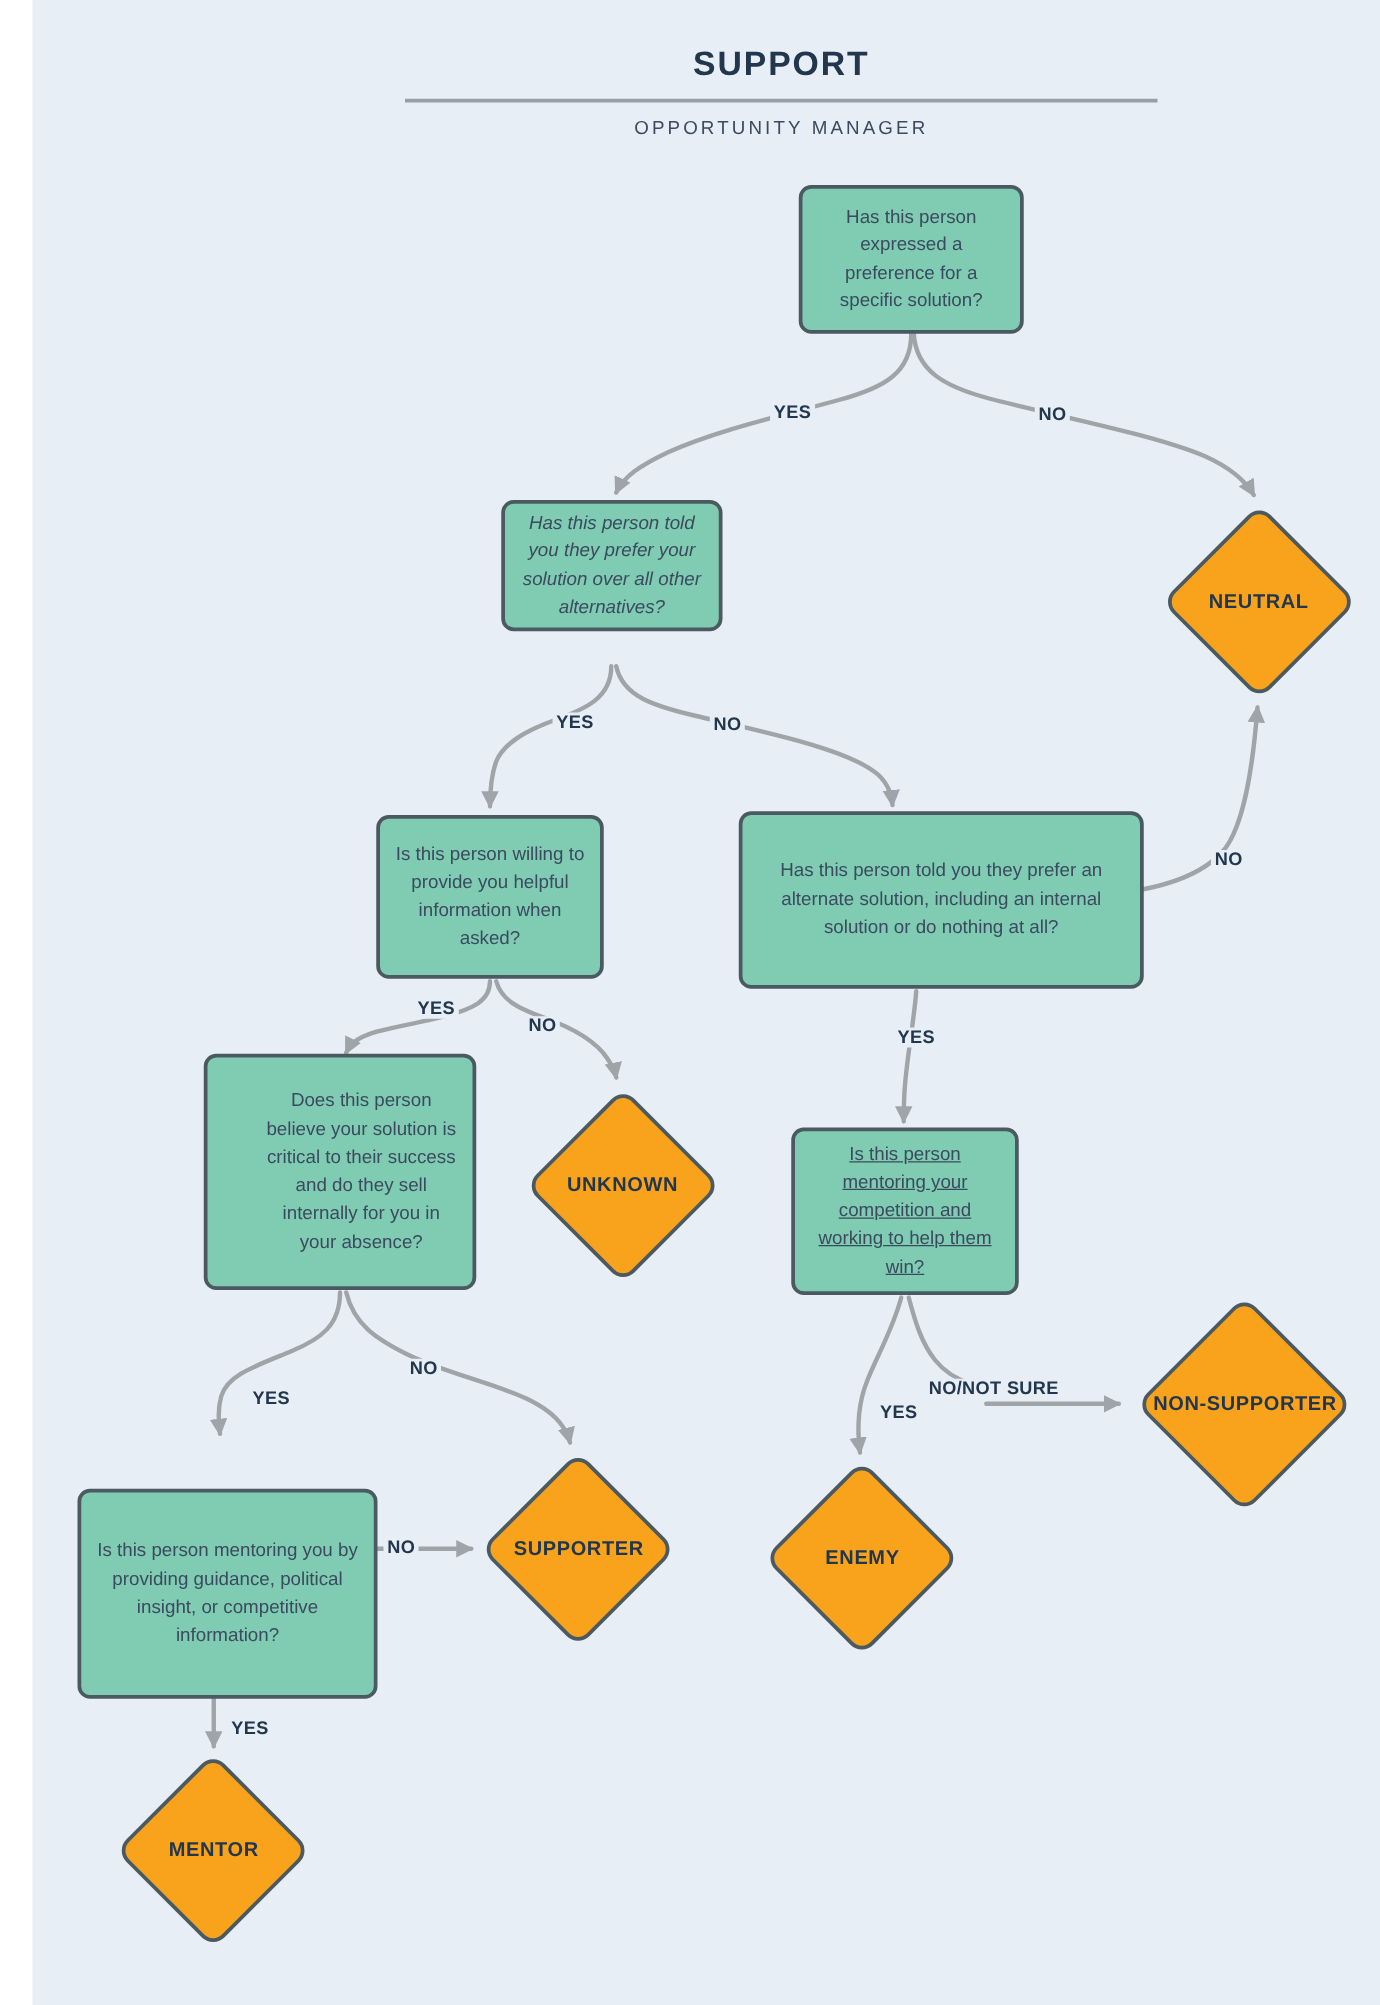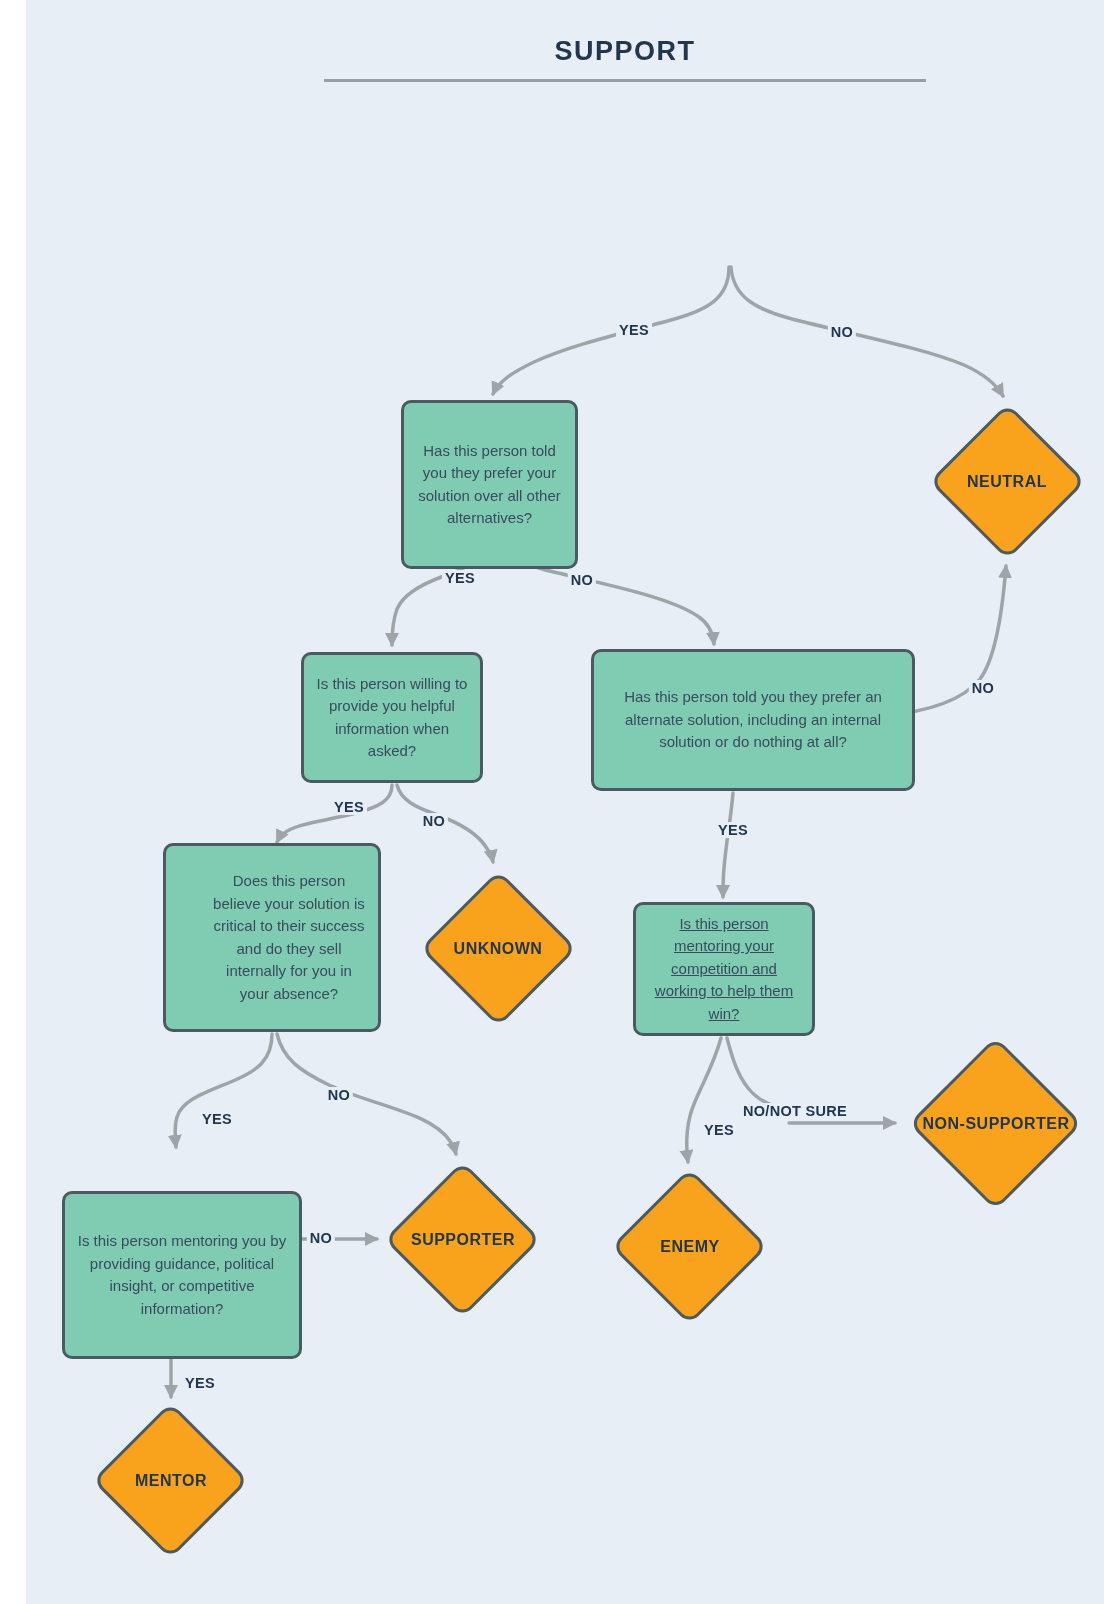--- a/index.html
+++ b/index.html
@@ -70,23 +70,27 @@
     <path class="edge" marker-end="url(#ah)" d="M855,716 C903,712 937,700 954,679 C969,659 976,617 980,566"></path>
     <path class="edge" marker-end="url(#ah)" d="M707,793 C705,818 700,843 698,868 C697,879 697,889 697,897"></path>
     <path class="edge" marker-end="url(#ah)" d="M695,1038 C688,1064 676,1084 668,1104 C661,1121 659,1139 662,1162"></path>
     <path class="edge" d="M701,1038 C706,1057 711,1074 722,1088 C730,1098 741,1104 751,1107"></path>
     <path class="edge" marker-end="url(#ah)" d="M763,1123 L869,1123"></path>
   </svg>
 
   <div class="header">
     <div class="title">SUPPORT</div>
     <div class="divider"></div>
+    <div class="subtitle">OPPORTUNITY MANAGER</div>
   </div>
 
-  <div class="qnode" style="left:375px; top:400px; width:177px; height:169px;">
+  <div class="qnode" style="left:613px; top:148px; width:180px; height:119px;">
+    <span>Has this person expressed a preference for a specific solution?</span>
+  </div>
+  <div class="qnode" style="left:375px; top:400px; width:177px; height:105px;font-style:italic;">
     <span>Has this person told you they prefer your solution over all other alternatives?</span>
   </div>
   <div class="qnode" style="left:275px; top:652px; width:182px; height:131px;">
     <span>Is this person willing to provide you helpful information when asked?</span>
   </div>
   <div class="qnode" style="left:565px; top:649px; width:324px; height:142px;">
     <span>Has this person told you they prefer an alternate solution, including an internal solution or do nothing at all?</span>
   </div>
   <div class="qnode" style="left:137px; top:843px; width:218px; height:189px;padding-left:44px;">
     <span>Does this person believe your solution is critical to their success and do they sell internally for you in your absence?</span>

